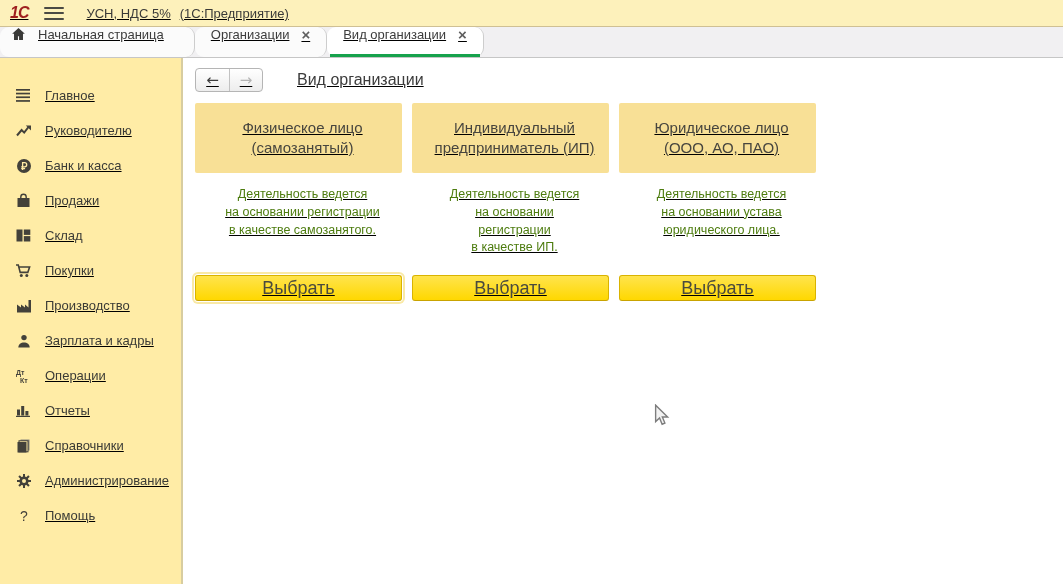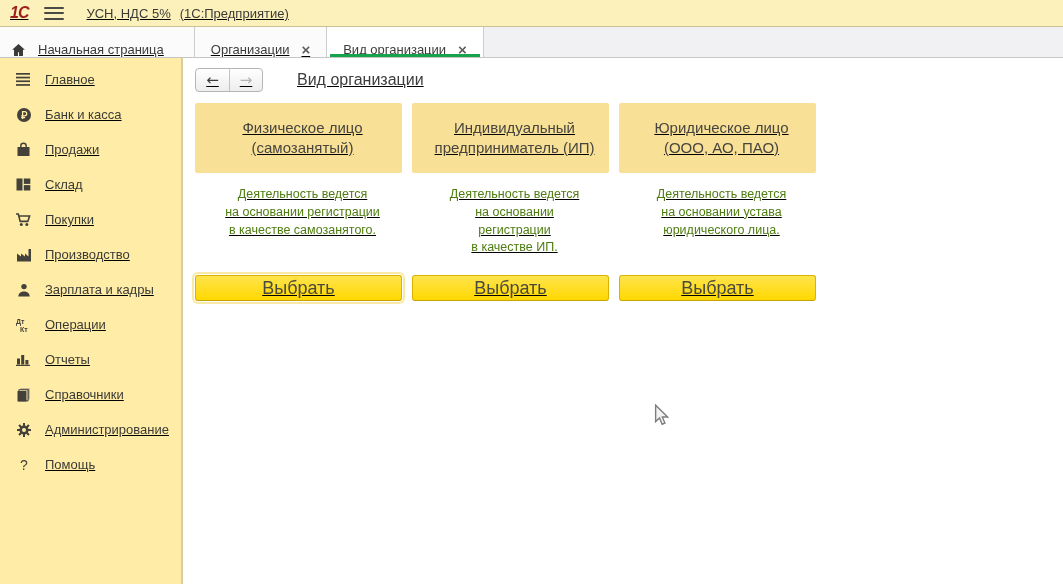--- a/index.html
+++ b/index.html
@@ -20,40 +20,40 @@
   .hamburger span { display:block; height:2px; background:#4a4a44; border-radius:1px; }
   .topbar-title { font-size:13px; color:#3a3a38; }
   .topbar-title .platform { margin-left:9px; }
 
   
   .tabbar {
     height:31px; background:#f1f0f2; border-bottom:1px solid #c6c6c6;
     display:flex; align-items:stretch;
   }
   .tab {
-    position:relative; display:flex; align-items:flex-end; background:#fbfbfb;
+    position:relative; display:flex; align-items:flex-start; background:#fbfbfb;
     border-right:1px solid #cdcdcd; padding:0 16px; font-size:13px; color:#3c3c3c;
-    cursor:pointer; white-space:nowrap;
+    cursor:pointer; white-space:nowrap;border-radius:9px;
   }
   .tab.home { padding:0 30px 0 11px; }
   .tab .tab-icon { margin-right:12px; display:flex; }
   .tab .close {
     margin-left:12px; color:#5f5f5f; font-size:15px; font-weight:bold; line-height:1;
     cursor:pointer;
   }
   .tab.active { background:#ffffff; }
   .tab .underline {
     position:absolute; left:3px; right:3px; bottom:0; height:3px; background:#17a24c;
   }
 
   
   .body-row { display:flex; height:526px; }
   .sidebar {
     width:183px; background:#ffeca6; border-right:2px solid #d8cda0;
-    padding-top:4px; flex-shrink:0;
+    padding-top:20px; flex-shrink:0;
   }
   .side-item {
     height:35px; display:flex; align-items:center; padding-left:15px;
     font-size:13px; color:#3b3b36; cursor:pointer;
   }
   .side-item .icon { width:17px; height:17px; margin-right:13px; display:flex; align-items:center; justify-content:center; flex-shrink:0; }
   .side-item svg { display:block; }
 
   .content { flex:1; background:#fff; position:relative; }
 
@@ -141,20 +141,29 @@
           <svg width="15" height="13" viewBox="0 0 15 13" fill="#43413a">
               <rect y="0" width="14" height="1.7"></rect>
               <rect y="3.7" width="14" height="1.7"></rect>
               <rect y="7.4" width="14" height="1.7"></rect>
               <rect y="11.1" width="14" height="1.7"></rect>
             </svg>
         </span>
         <span>Главное</span>
       </div>
 
+      <div class="side-item">
+        <span class="icon">
+          <svg width="16" height="13" viewBox="0 0 16 13">
+              <path d="M1 11.5 5.6 6l2.6 2.6L12.5 3" stroke="#43413a" stroke-width="2" fill="none"></path>
+              <polygon points="9.8,1.4 15,1.4 15,6.6" fill="#43413a"></polygon>
+            </svg>
+        </span>
+        <span>Руководителю</span>
+      </div>
 
       <div class="side-item">
         <span class="icon">
           <svg width="16" height="16" viewBox="0 0 16 16">
               <circle cx="8" cy="8" r="7" fill="#43413a"></circle>
               <g stroke="#ffeca6" stroke-width="1.3" fill="none">
                 <path d="M6.6 12V4.6h2a2.1 2.1 0 0 1 0 4.2H5.2"></path>
                 <path d="M5.2 10.6h3.9"></path>
               </g>
             </svg>

